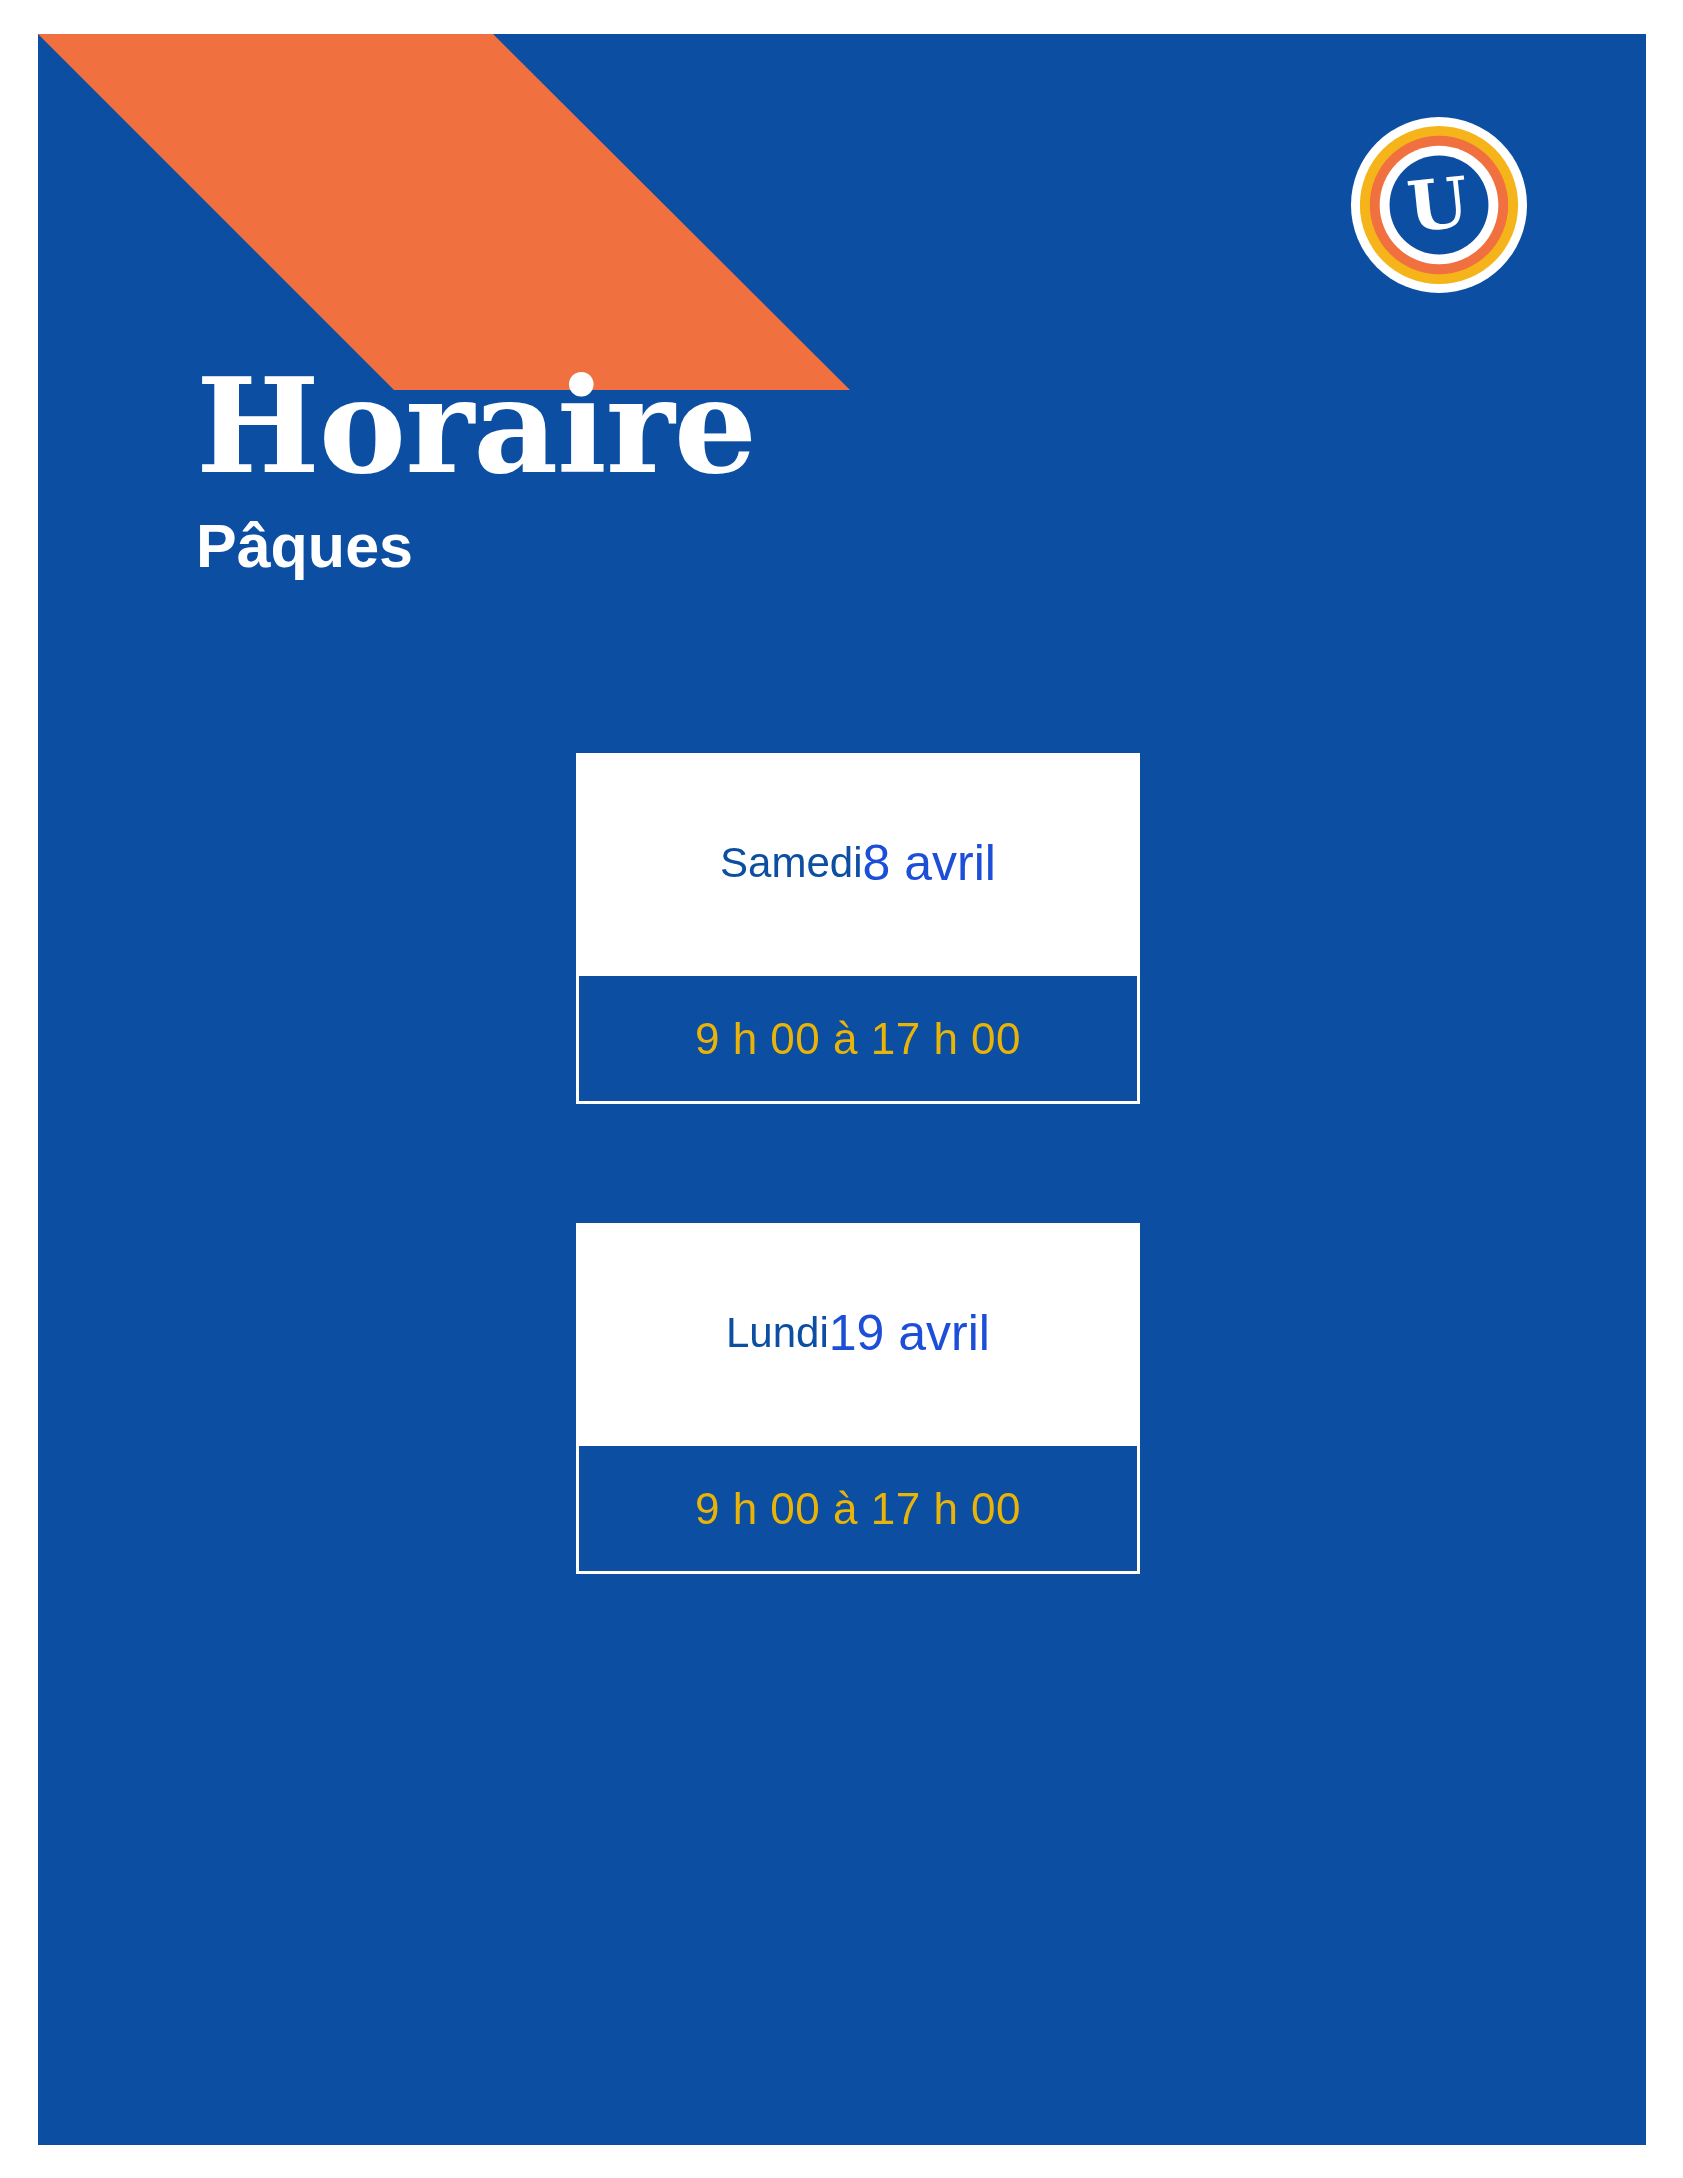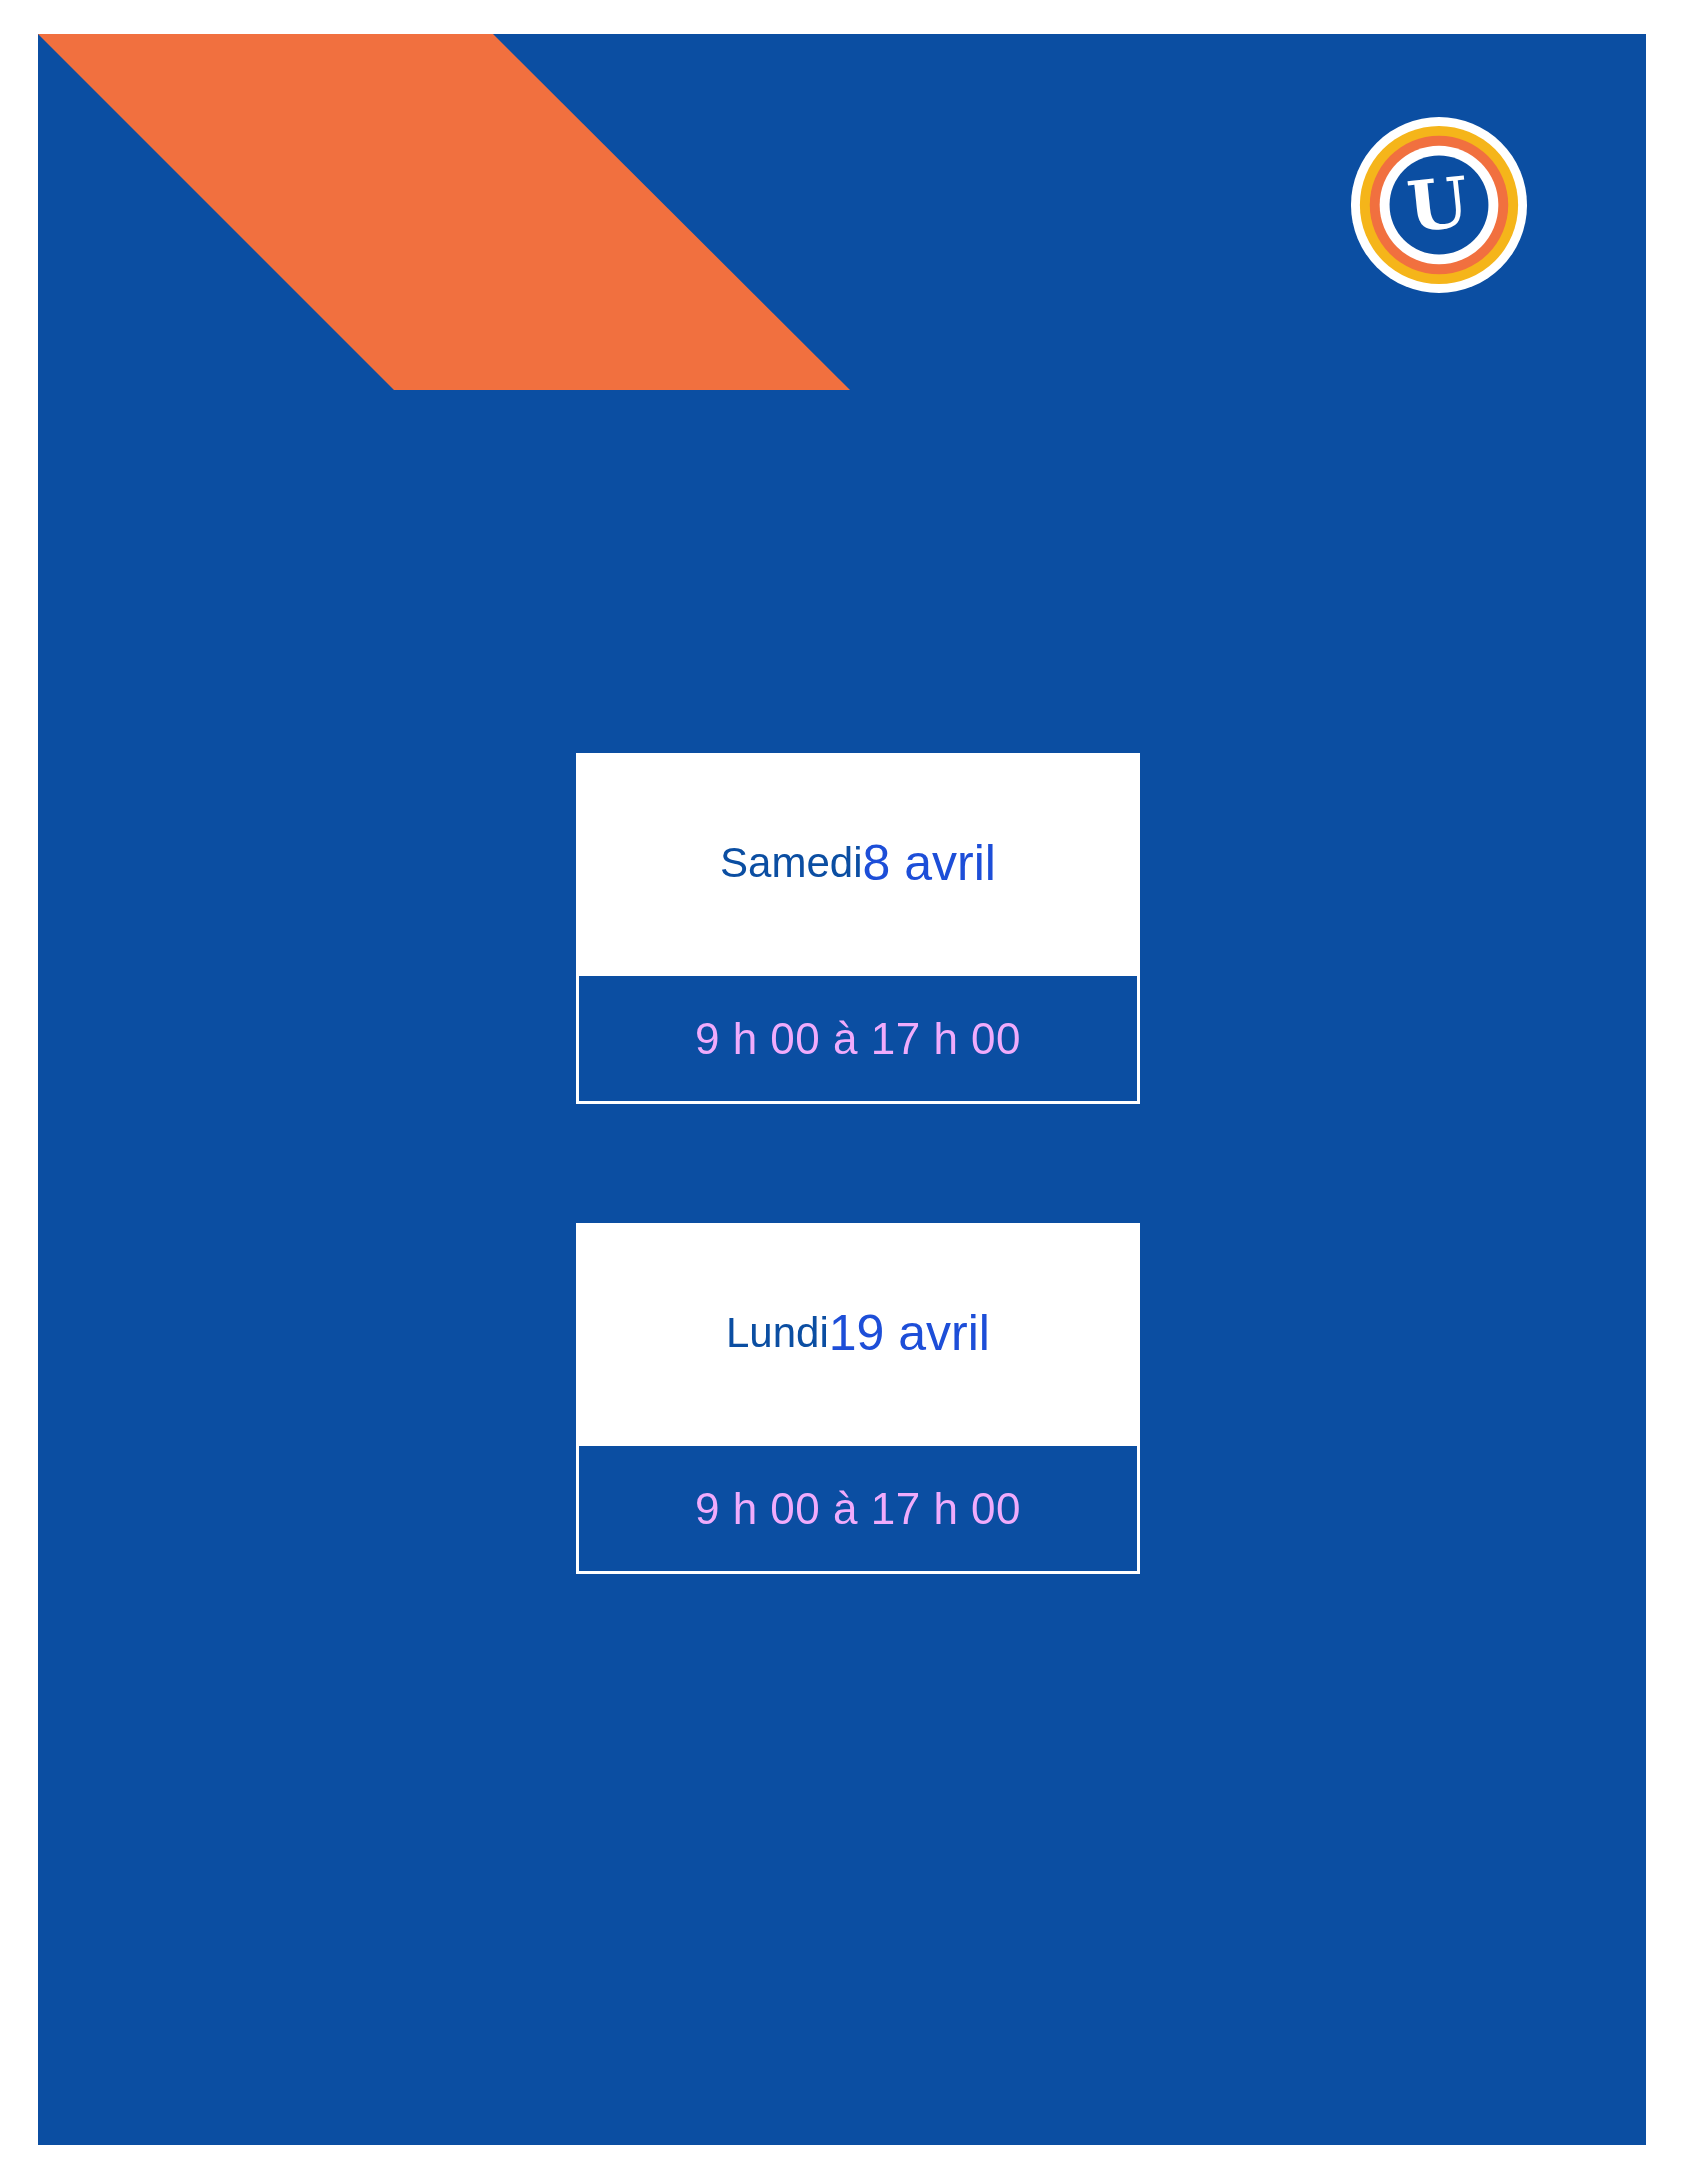--- a/index.html
+++ b/index.html
@@ -108,21 +108,21 @@
     font-weight: 400;
   }
   .card-hours {
     background: #0b4ea2;
     border: 3px solid #ffffff;
     height: 131px;
     display: flex;
     align-items: center;
     justify-content: center;
     box-sizing: border-box;
-    color: #f0abfc;
+    color: #eab308;
     font-size: 44px;
     font-family: "Liberation Sans", sans-serif;
     font-weight: 400;
     letter-spacing: 0.5px;
   }
 </style>
 </head>
 <body>
 
 <div class="poster">
@@ -133,20 +133,24 @@
     <svg viewBox="0 0 182 182" width="180" height="180" aria-hidden="true">
       <circle cx="91" cy="91" r="89" fill="#ffffff"></circle>
       <circle cx="91" cy="91" r="80" fill="#f5b51a"></circle>
       <circle cx="91" cy="91" r="70" fill="#f1703f"></circle>
       <circle cx="91" cy="91" r="60" fill="#ffffff"></circle>
       <circle cx="91" cy="91" r="50" fill="#0b4ea2"></circle>
       <text x="91" y="115" text-anchor="middle" font-family="DejaVu Serif, Liberation Serif, serif" font-size="70" font-weight="700" fill="#ffffff" transform="rotate(-6 91 100)">U</text>
     </svg>
   </div>
 
+  <div class="title-block">
+    <div class="title-main">Horaire</div>
+    <div class="title-sub">Pâques</div>
+  </div>
 
   <div class="cards">
 
     <div class="card">
       <div class="card-head">
         <div class="card-day">Samedi</div>
         <div class="card-date">8 avril</div>
       </div>
       <div class="card-hours">9 h 00 à 17 h 00</div>
     </div>

